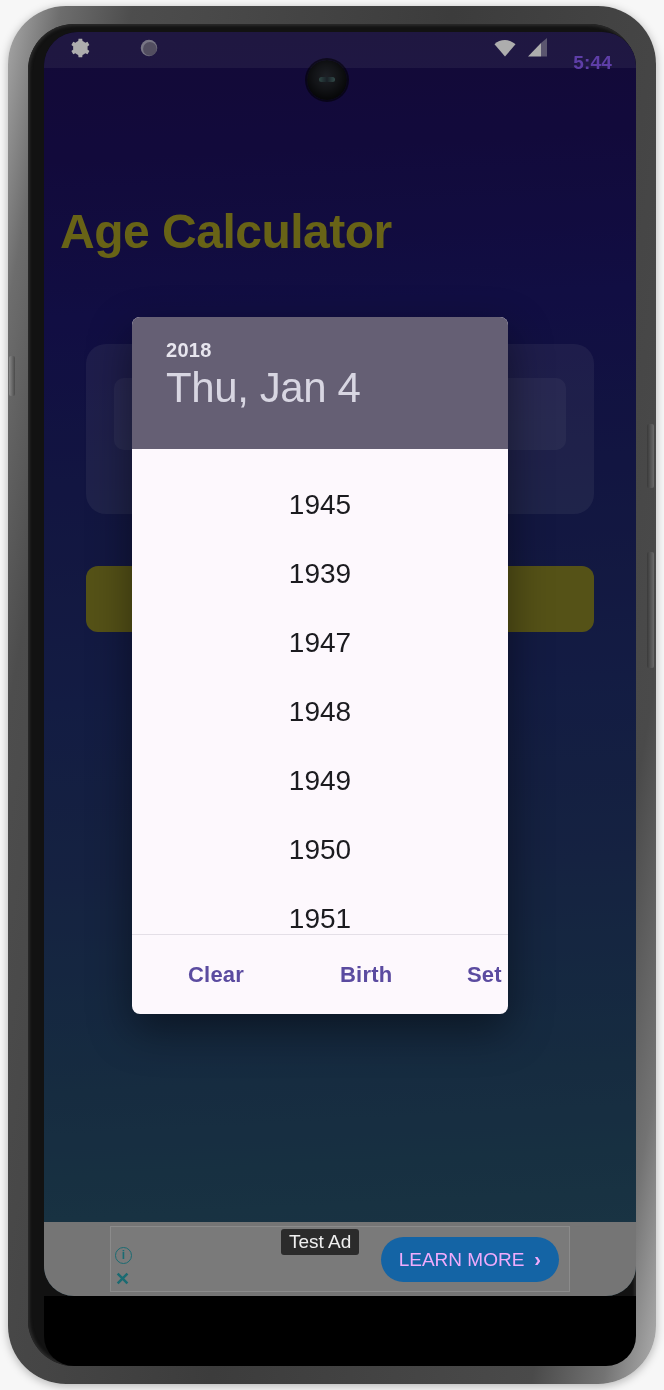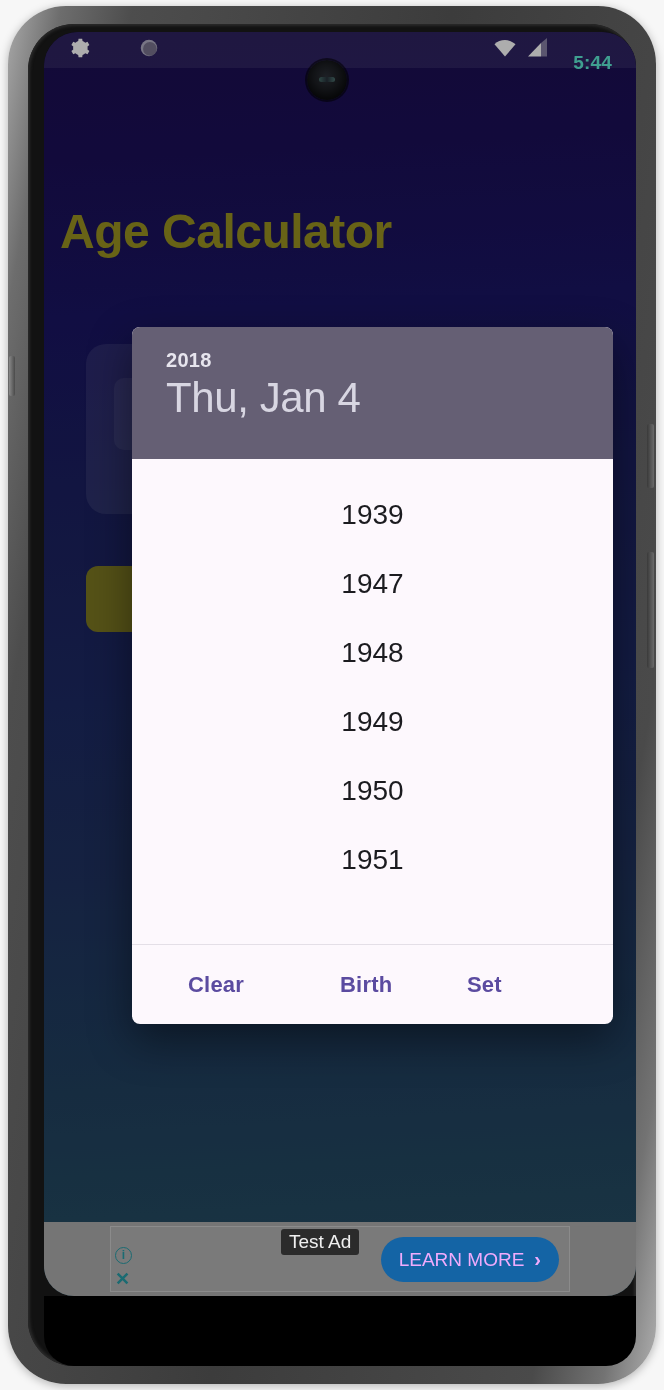--- a/index.html
+++ b/index.html
@@ -74,21 +74,21 @@
     position: absolute; left: 0; top: 0;
     width: 592px; height: 36px;
     background: rgba(255,255,255,0.085);
     display: flex; align-items: center;
     padding: 0 24px;
     z-index: 6;
   }
   .sb-left { display: flex; align-items: center; gap: 48px; flex: 1; }
   .sb-right { display: flex; align-items: center; gap: 10px; }
   #status-time {
-    color: #5eead4; font-size: 19px; font-weight: bold;
+    color: #8b5cf6; font-size: 19px; font-weight: bold;
     letter-spacing: 0.2px; margin-left: 14px; margin-top: 26px;
   }
   #camera-notch {
     position: absolute; left: 263px; top: 28px;
     width: 40px; height: 40px; border-radius: 50%;
     background: radial-gradient(circle at 48% 42%, #2c3038 0%, #1a1c20 42%, #0b0c0e 70%, #050507 100%);
     box-shadow: 0 0 0 2px rgba(0,0,0,0.55);
     z-index: 7;
   }
   #camera-notch::after {
@@ -147,22 +147,22 @@
   
   #dialog-scrim {
     position: absolute; inset: 0;
     background: rgba(0,0,0,0.32);
     z-index: 10;
   }
 
   
   #date-picker-dialog {
     position: absolute;
-    left: 88px; top: 295px;
-    width: 481px; height: 697px;
+    left: 88px; top: 285px;
+    width: 376px; height: 697px;
     border-radius: 8px;
     overflow: hidden;
     background: #fdf8fd;
     box-shadow: 0 16px 44px rgba(0,0,0,0.45);
     z-index: 11;
   }
   #dp-header {
     height: 132px;
     background: #655f74;
     padding: 22px 34px 0 34px;
@@ -321,20 +321,21 @@
 
     <div id="date-picker-dialog">
       <div id="dp-header">
         <div id="dp-header-year">2018</div>
         <div id="dp-header-date">Thu, Jan 4</div>
       </div>
 
       <div id="dp-year-list">
         <div id="dp-year-scroller">
           <div class="dp-year-item">1944</div>
+          <div class="dp-year-item">1945</div>
           <div class="dp-year-item">1939</div>
           <div class="dp-year-item">1947</div>
           <div class="dp-year-item">1948</div>
           <div class="dp-year-item">1949</div>
           <div class="dp-year-item">1950</div>
           <div class="dp-year-item">1951</div>
         </div>
       </div>
 
       <div id="dp-actions">

